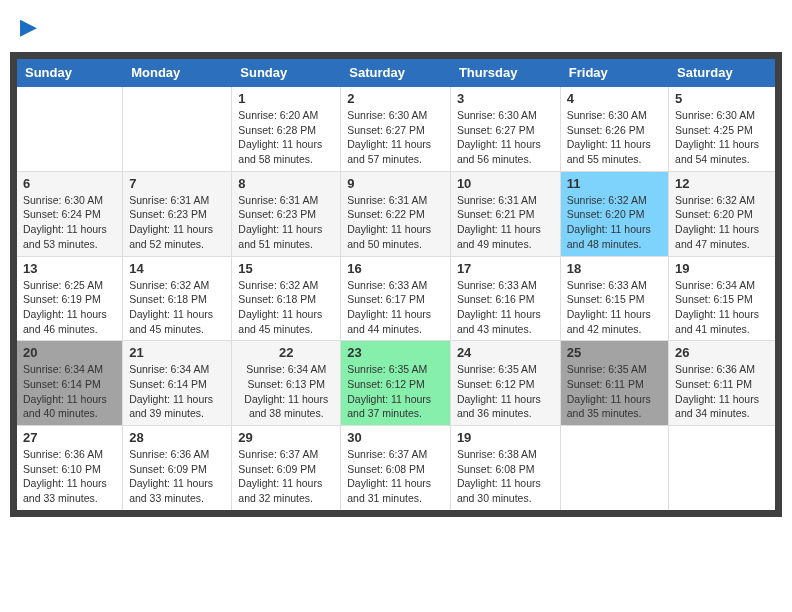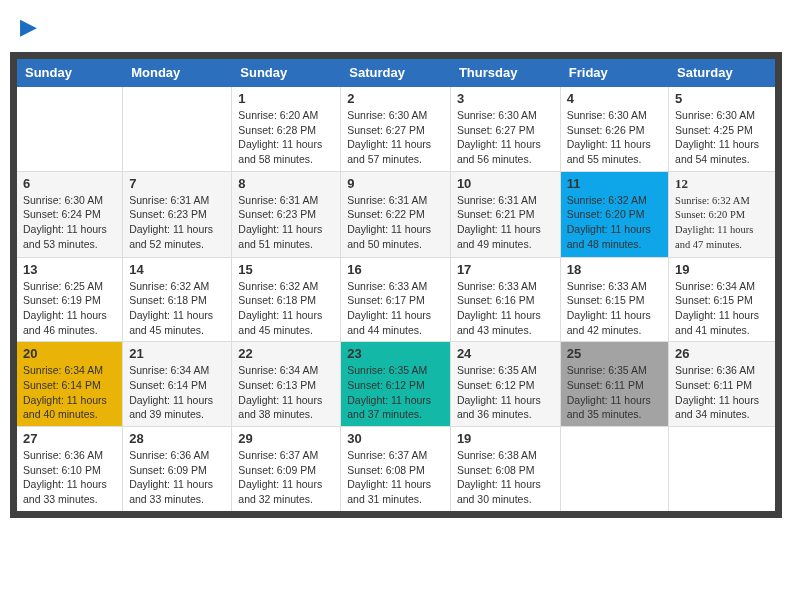--- a/index.html
+++ b/index.html
@@ -183,27 +183,27 @@
           <div class="day-info">Sunrise: 6:31 AM
 Sunset: 6:22 PM
 Daylight: 11 hours and 50 minutes.</div>
         </td>
         <td style="background: rgb(245, 245, 245);">
           <div class="day-num">10</div>
           <div class="day-info">Sunrise: 6:31 AM
 Sunset: 6:21 PM
 Daylight: 11 hours and 49 minutes.</div>
         </td>
-        <td style="background: #0ea5e9;">
+        <td style="background: #7dd3fc;">
           <div class="day-num">11</div>
           <div class="day-info">Sunrise: 6:32 AM
 Sunset: 6:20 PM
 Daylight: 11 hours and 48 minutes.</div>
         </td>
-        <td style="background: rgb(245, 245, 245); font-family: Liberation Serif, serif;">
+        <td style="background: rgb(245, 245, 245);">
           <div class="day-num">12</div>
           <div class="day-info">Sunrise: 6:32 AM
 Sunset: 6:20 PM
 Daylight: 11 hours and 47 minutes.</div>
         </td>
       </tr>
       <tr>
         <td>
           <div class="day-num">13</div>
           <div class="day-info">Sunrise: 6:25 AM
@@ -241,39 +241,39 @@
 Daylight: 11 hours and 42 minutes.</div>
         </td>
         <td>
           <div class="day-num">19</div>
           <div class="day-info">Sunrise: 6:34 AM
 Sunset: 6:15 PM
 Daylight: 11 hours and 41 minutes.</div>
         </td>
       </tr>
       <tr>
-        <td style="background: #eab308;">
+        <td style="background: #a3a3a3;">
           <div class="day-num">20</div>
           <div class="day-info">Sunrise: 6:34 AM
 Sunset: 6:14 PM
 Daylight: 11 hours and 40 minutes.</div>
         </td>
         <td style="background: rgb(245, 245, 245);">
           <div class="day-num">21</div>
           <div class="day-info">Sunrise: 6:34 AM
 Sunset: 6:14 PM
 Daylight: 11 hours and 39 minutes.</div>
         </td>
-        <td style="background: rgb(245, 245, 245);">
+        <td style="background: rgb(245, 245, 245); text-align: center;">
           <div class="day-num">22</div>
           <div class="day-info">Sunrise: 6:34 AM
 Sunset: 6:13 PM
 Daylight: 11 hours and 38 minutes.</div>
         </td>
-        <td style="background: #14b8a6;">
+        <td style="background: #86efac;">
           <div class="day-num">23</div>
           <div class="day-info">Sunrise: 6:35 AM
 Sunset: 6:12 PM
 Daylight: 11 hours and 37 minutes.</div>
         </td>
         <td style="background: rgb(245, 245, 245); margin-left: 25px;">
           <div class="day-num">24</div>
           <div class="day-info">Sunrise: 6:35 AM
 Sunset: 6:12 PM
 Daylight: 11 hours and 36 minutes.</div>

